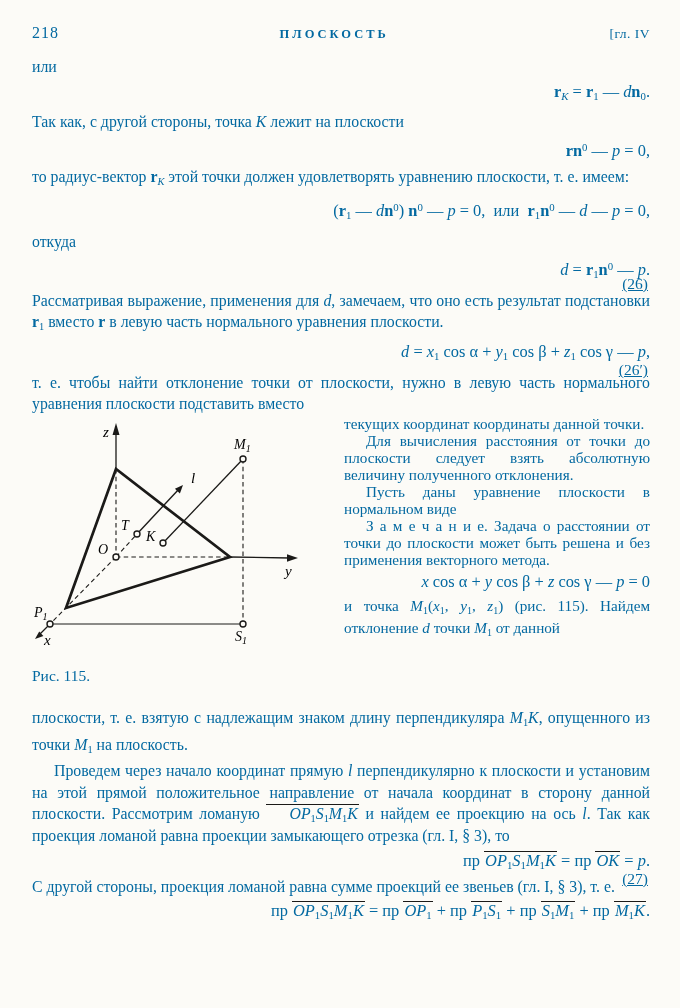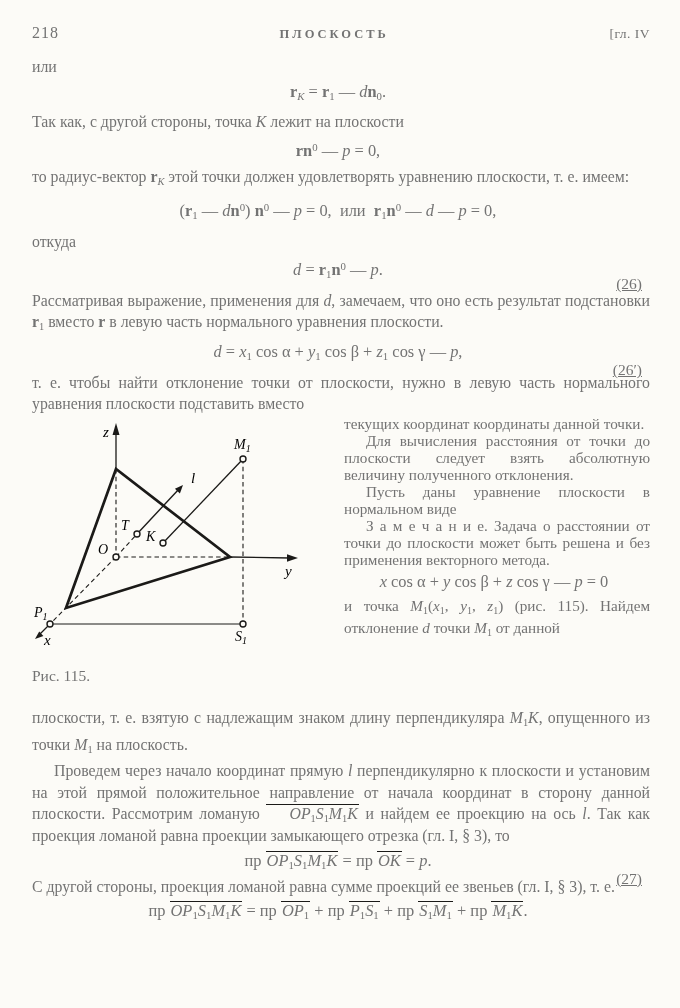--- a/index.html
+++ b/index.html
@@ -4,41 +4,41 @@
 <style>
   html, body { margin:0; padding:0; background:#d9d6cf; }
   .page {
     position:relative;
     width:680px; height:1008px;
     margin:0 auto;
     background:#fcfbf7;
     box-sizing:border-box;
     padding:24px 30px 0 32px;
     overflow:hidden;
-    color:#737373;
+    color:#0369a1;
     font-family:"Liberation Serif","DejaVu Serif",serif;
   }
   .hdr{
     display:flex; justify-content:space-between; align-items:baseline;
     font-size:15px; margin-bottom:14px;
   }
   .hdr .pgnum{ font-size:16px; letter-spacing:1px; }
   .hdr .title{ font-size:12.5px; letter-spacing:3px; font-weight:bold; transform:scale(1,.95); }
   .hdr .chap{ font-size:13.5px; letter-spacing:.5px; }
   p{
     margin:0; font-size:15.8px; line-height:21.5px;
     text-align:justify; font-weight:500;
   }
   .ind{ text-indent:22px; }
   .it{ }
   .rc{ font-size:15.2px; line-height:17px; }
   .clearb{ clear:both; }
   .eqrow{
-    position:relative; text-align:center;
-    font-size:16.4px; line-height:24px; margin:2px 6px 3px 0;
+    position:relative; text-align:right;
+    font-size:16.4px; line-height:24px; margin:2px 0 3px 0;
   }
   .eqnum{ position:absolute; right:2px; top:18px; font-size:15.5px;text-decoration:underline; }
   .tk-i{ font-style:italic; }
   .tk-b{ font-weight:bold; }
   .tk-sub{ font-size:66%; vertical-align:-0.32em; }
   .tk-isub{ font-size:66%; vertical-align:-0.32em; font-style:italic; }
   .tk-sup{ font-size:66%; vertical-align:0.5em; }
   .ov{ display:inline-block; border-top:1.4px solid #1b1a18; line-height:1.12; padding:0 1px; }
   .figf{
     float:left; width:298px; height:288px;

